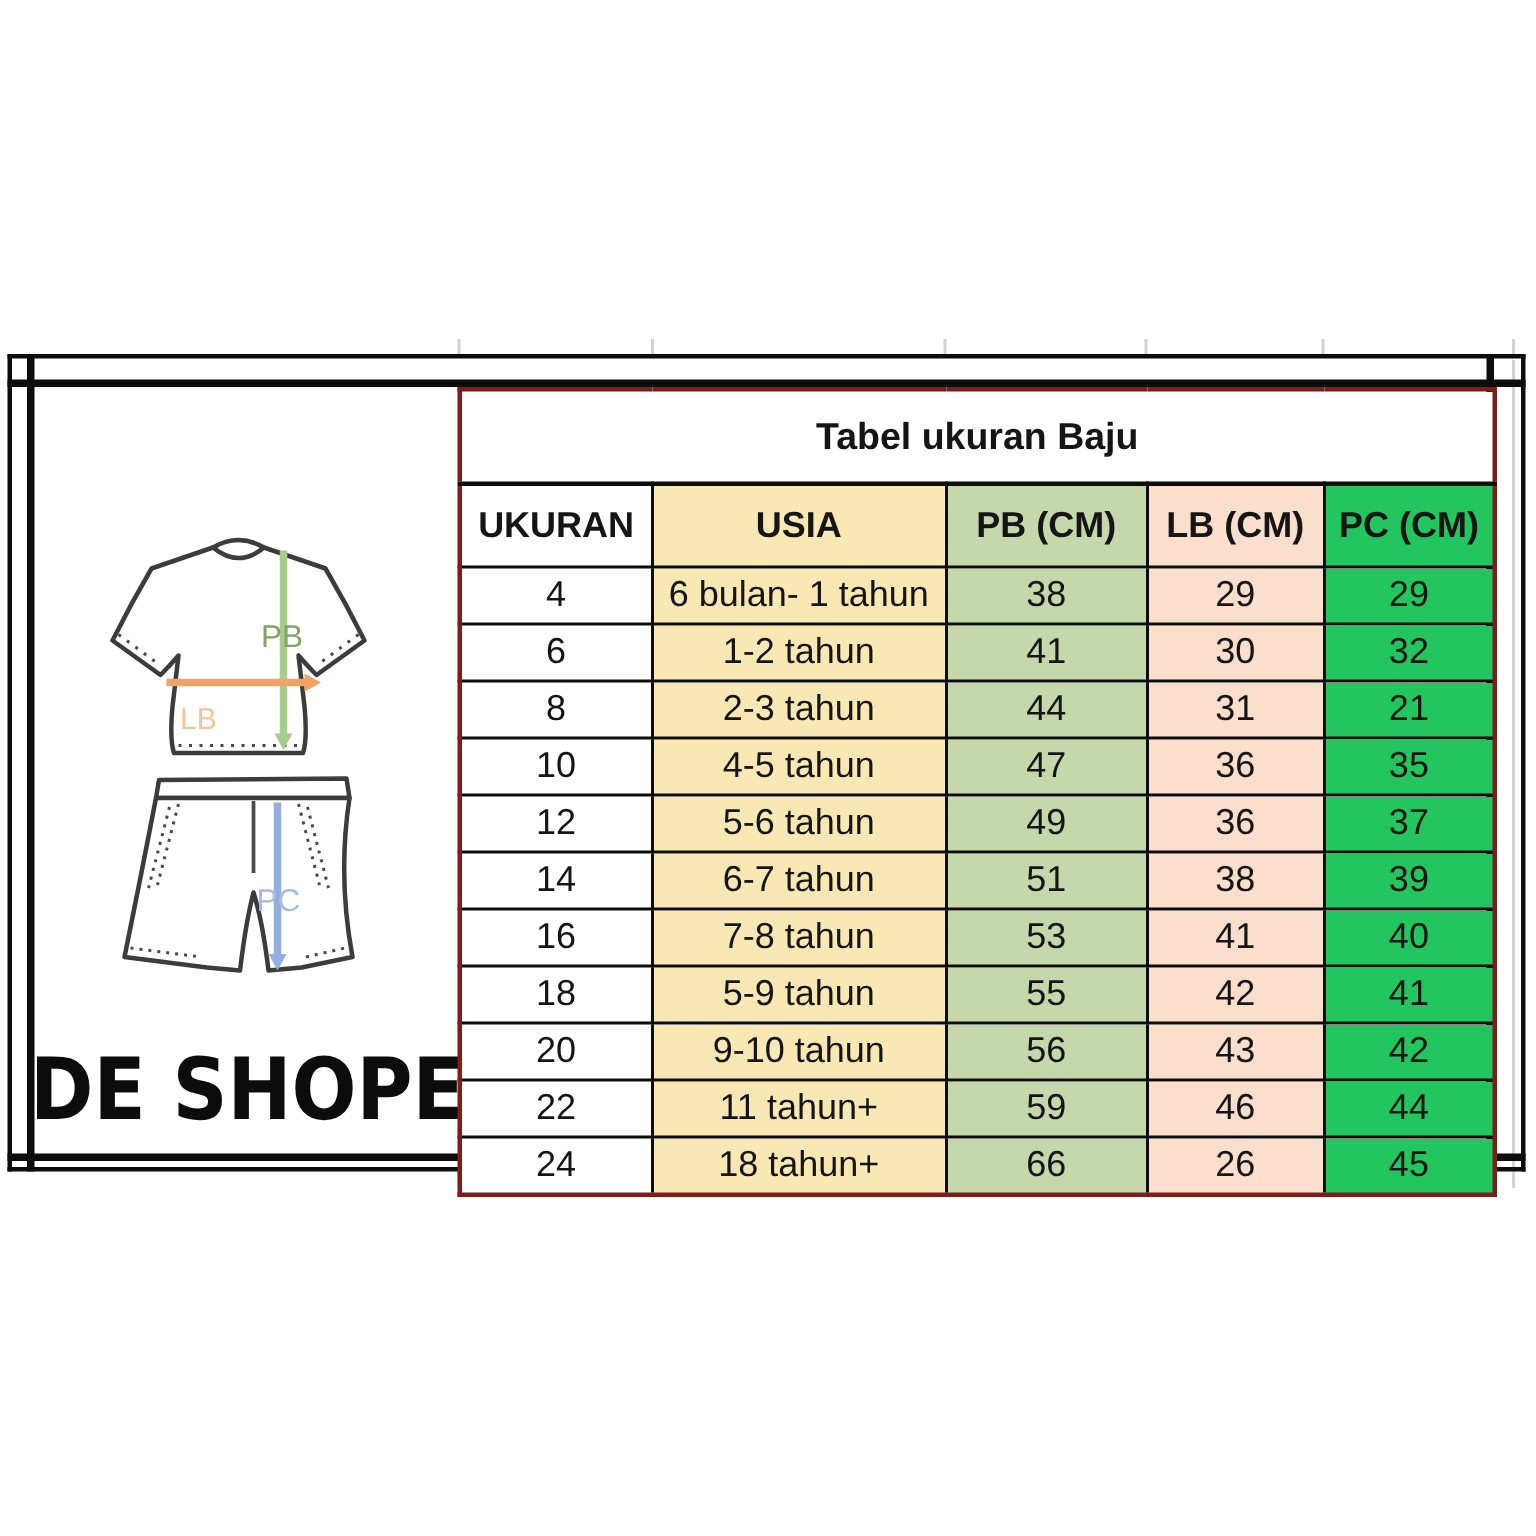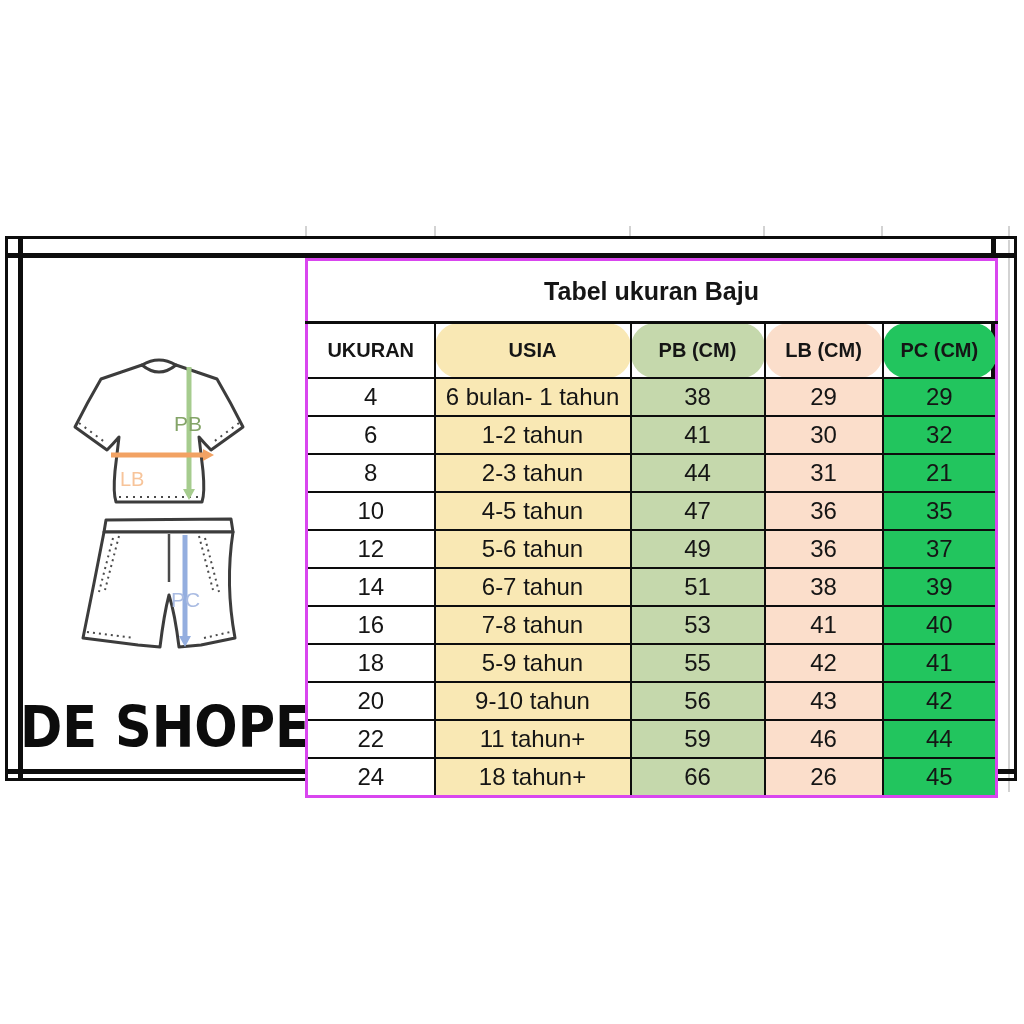--- a/index.html
+++ b/index.html
@@ -8,28 +8,28 @@
     font-family:"Liberation Sans",sans-serif;overflow:hidden;color:#141414;
   }
   
   .fl{position:absolute;background:#0d0d0d;}
   
   .grid{position:absolute;background:#d3d3d3;width:2px;}
   
   table.size{
     position:absolute;left:305px;top:258px;width:690px;
     border-collapse:collapse;table-layout:fixed;
-    border:3px solid #d946ef;
+    border:3px solid #7f1d1d;
   }
   table.size td,table.size th{
     border:2px solid #0d0d0d;text-align:center;vertical-align:middle;
     color:#151515;overflow:hidden;white-space:nowrap;
   }
   tr.trow td{height:58px;font-size:25px;font-weight:bold;background:#ffffff;border-bottom-width:3px;}
-  tr.hrow th{height:51px;font-size:20px;font-weight:bold;border-radius:24px;}
+  tr.hrow th{height:51px;font-size:24px;font-weight:bold;}
   tr.drow td{height:34px;font-size:24px;font-weight:400;}
   .c-white{background:#ffffff;}
   .c-yellow{background:#F9E8B4;}
   .c-green{background:#C5D8AC;margin-left:24px;}
   .c-peach{background:#FBDECB;}
   .c-blue{background:#22c55e;}
   
   svg.cloth{position:absolute;left:58px;top:350px;}
   
   .brand{

